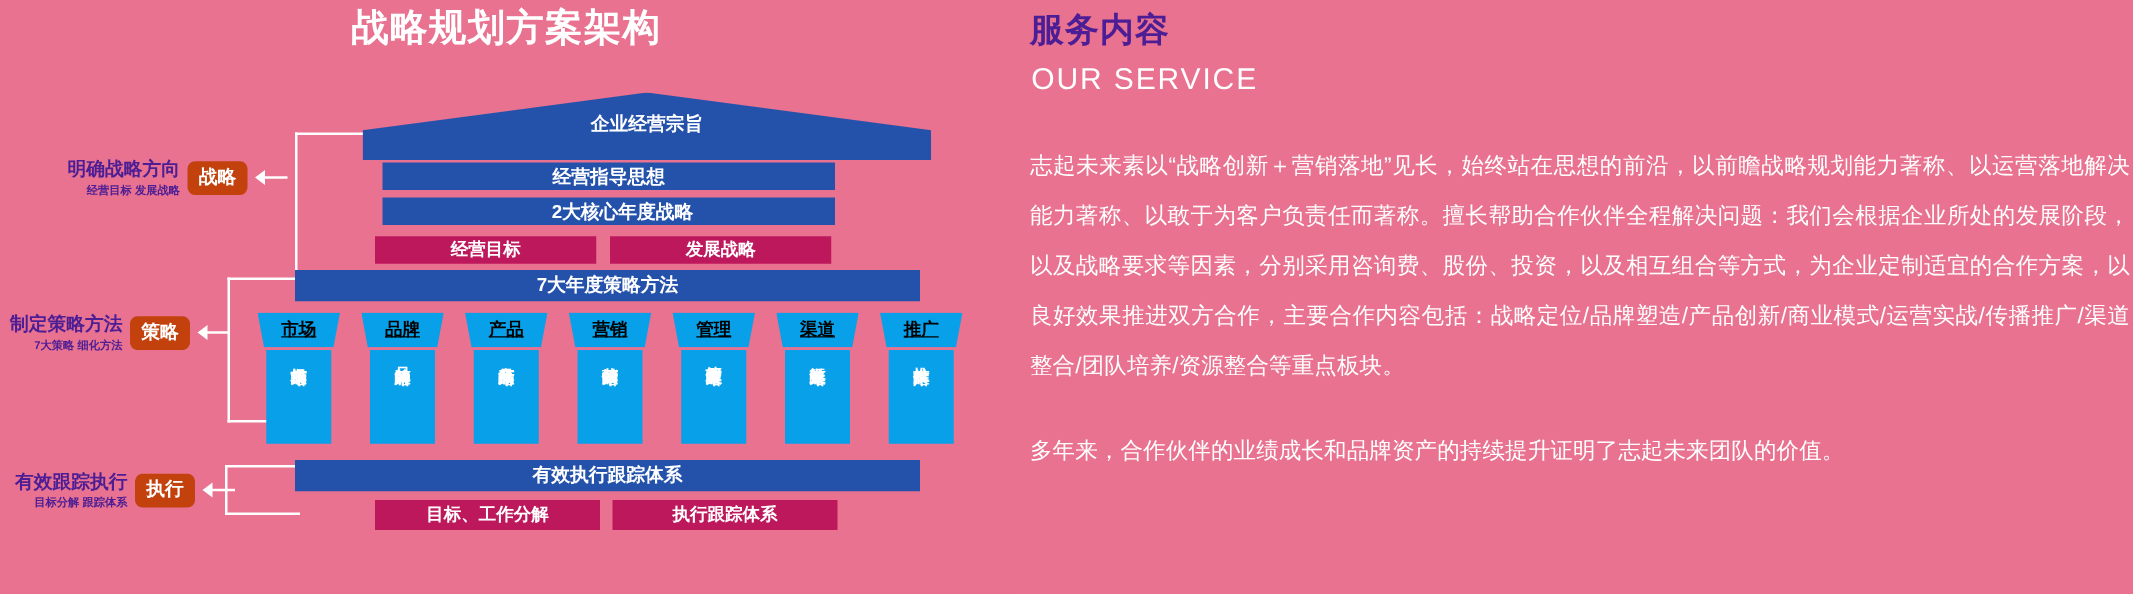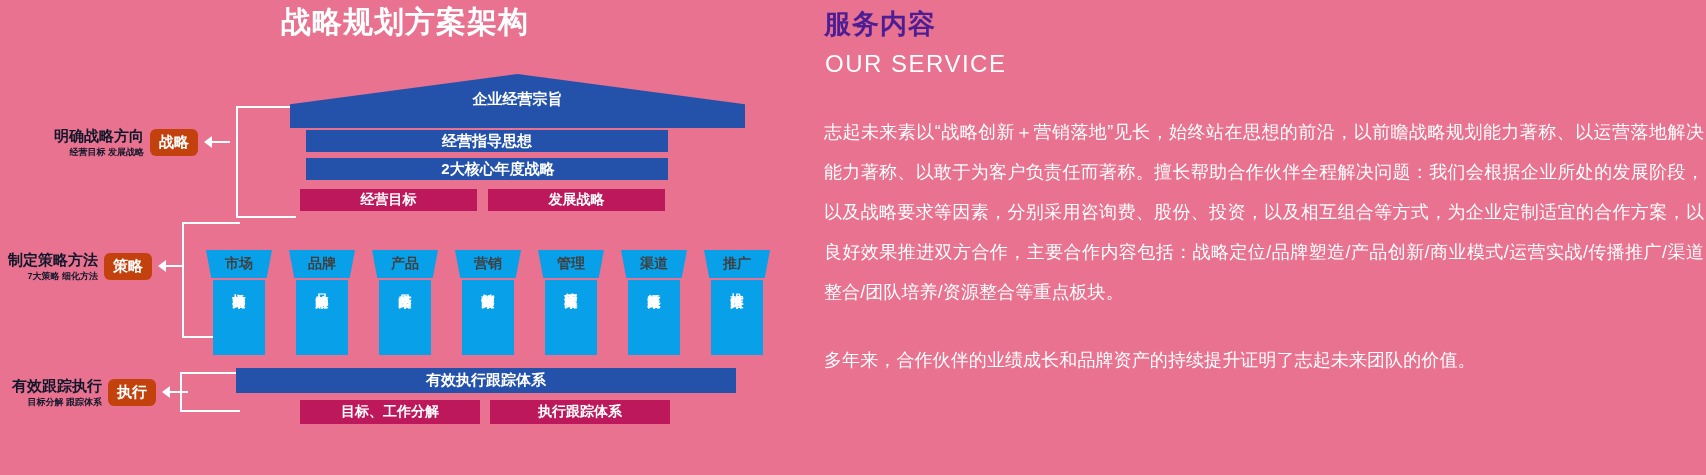--- a/index.html
+++ b/index.html
@@ -33,21 +33,21 @@
 
   
   .stage-group {
     position: absolute;
     display: flex;
     align-items: center;
     gap: 6px;
   }
   .stage-texts {
     text-align: right;
-    color: #0f172a;
+    color: #4c1d95;
     line-height: 1.12;
   }
   .stage-main {
     font-size: 15px;
     font-weight: bold;
     white-space: nowrap;
   }
   .stage-sub {
     font-size: 9px;
     font-weight: bold;
@@ -119,27 +119,28 @@
     display: flex;
     align-items: center;
     justify-content: center;
     white-space: nowrap;
   }
 
   
   .col-cap {
     position: absolute;
     background: #08a0e9;
-    color: #404040;
+    color: #000000;
     font-size: 14px;
     font-weight: bold;
     display: flex;
     align-items: center;
     justify-content: center;
     white-space: nowrap;
+    text-decoration: underline;
   }
   .col-body {
     position: absolute;
     background: #08a0e9;
     color: #ffffff;
     font-size: 13px;
     font-weight: bold;
     display: flex;
     align-items: flex-start;
     justify-content: center;
@@ -231,20 +232,21 @@
     </div>
     <div style="position:absolute; left:290px; top:90px; width:455px; text-align:center;
                 color:#ffffff; font-size:15px; font-weight:bold; white-space:nowrap;">企业经营宗旨</div>
 
     <div class="bar-dark" style="left:306px; top:130px; width:362px; height:22px;">经营指导思想</div>
     <div class="bar-dark" style="left:306px; top:158px; width:362px; height:22px;padding-left:22px;">2大核心年度战略</div>
 
     <div class="bar-light" style="left:300px; top:189px; width:177px; height:22px;">经营目标</div>
     <div class="bar-light" style="left:488px; top:189px; width:177px; height:22px;">发展战略</div>
 
+    <div class="bar-dark" style="left:236px; top:216px; width:500px; height:25px;">7大年度策略方法</div>
 
     <div class="col-cap" style="left:206px; top:250px; width:66px; height:28px; clip-path: polygon(0% 0%, 100% 0%, 92% 100%, 8% 100%);">市场</div>
     <div class="col-body" style="left:213px; top:280px; width:52px; height:75px;">
       <span>市场策略</span>
     </div>
 
     <div class="col-cap" style="left:289px; top:250px; width:66px; height:28px; clip-path: polygon(0% 0%, 100% 0%, 92% 100%, 8% 100%);">品牌</div>
     <div class="col-body" style="left:296px; top:280px; width:52px; height:75px;">
       <span>品牌策略</span>
     </div>

